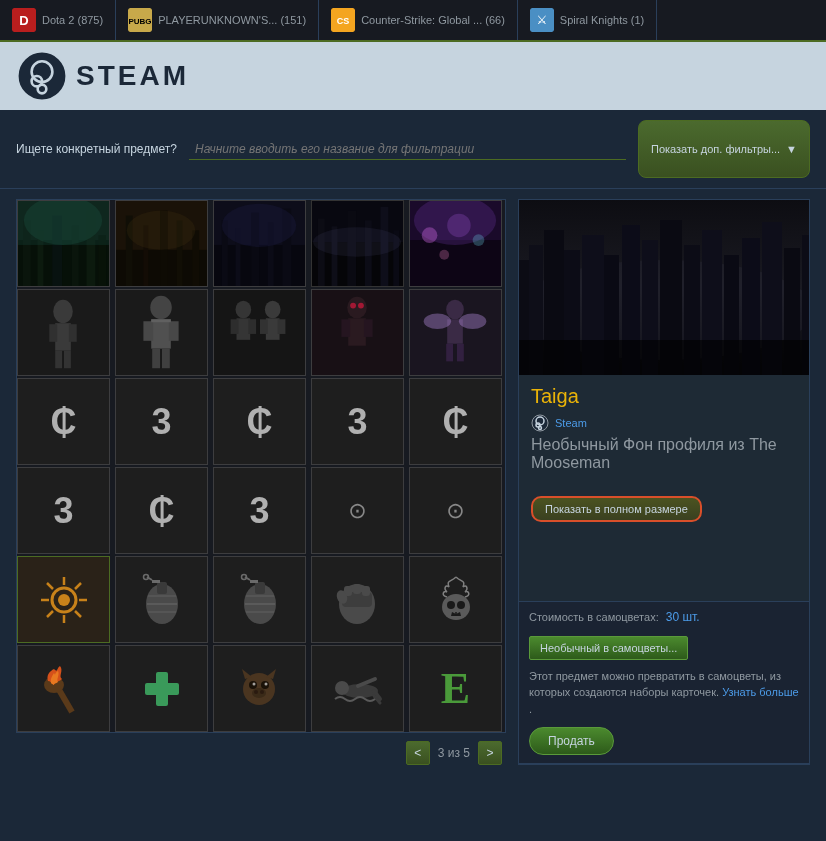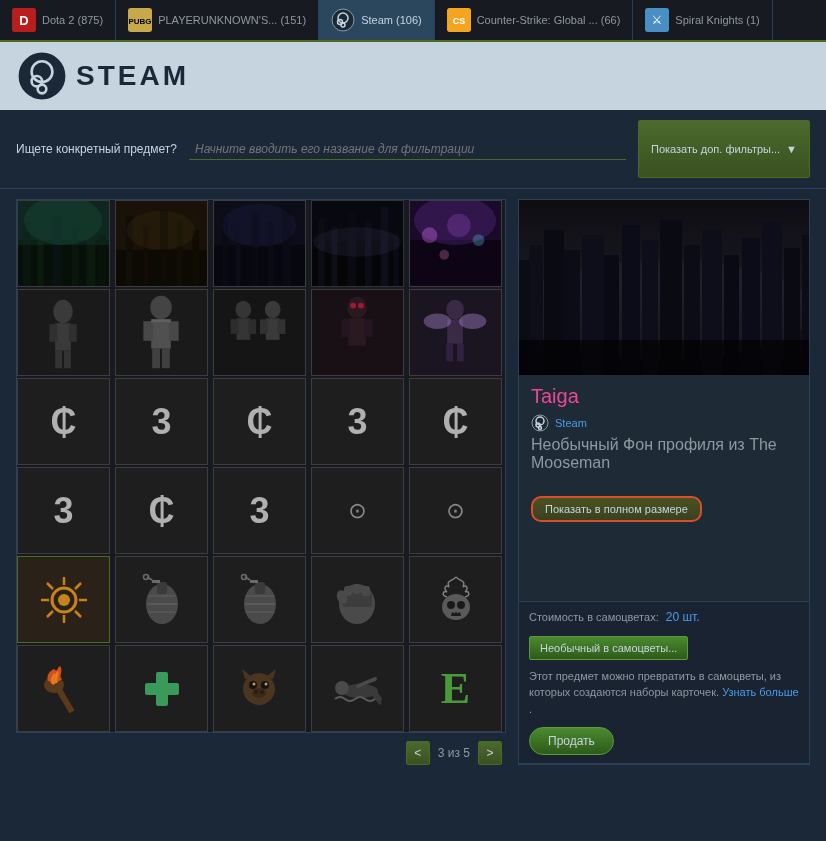--- a/index.html
+++ b/index.html
@@ -106,21 +106,21 @@
     .filter-btn {
       background: linear-gradient(to bottom, #4b6a2e, #3a5020);
       border: 1px solid #4c6b22;
       color: #c6d4df;
       font-size: 11px;
       padding: 22px 12px;
       cursor: pointer;
       display: flex;
       align-items: flex-start;
       gap: 6px;
-      border-radius: 2px;
+      border-radius: 8px;
     }
 
     
     .main-content {
       display: flex;
       padding: 10px 16px;
       gap: 12px;
     }
 
     
@@ -203,21 +203,21 @@
       position: relative;
       overflow: hidden;
     }
 
     .detail-info {
       padding: 10px 12px;
       flex: 1;
     }
     .detail-title {
       font-size: 20px;
-      color: #ec4899;
+      color: #eab308;
       margin-bottom: 6px;
     }
     .detail-source {
       display: flex;
       align-items: center;
       gap: 6px;
       margin-bottom: 4px;
       font-size: 11px;
       color: #8f98a0;
     }
@@ -329,31 +329,20 @@
   <div class="tab">
     <div class="tab-icon">
       <svg width="24" height="24" viewBox="0 0 24 24">
           <rect width="24" height="24" fill="#c8a94a" rx="2"></rect>
           <text x="12" y="16" text-anchor="middle" font-size="8" fill="black" font-weight="bold">PUBG</text>
         </svg>
     </div>
     <span class="tab-label">PLAYERUNKNOWN'S... (151)</span>
   </div>
 
-  <div class="tab active">
-    <div class="tab-icon">
-      <svg width="24" height="24" viewBox="0 0 24 24">
-          <circle cx="12" cy="12" r="11" fill="#1b2838" stroke="#8f98a0" stroke-width="1"></circle>
-          <circle cx="12" cy="10" r="5" fill="none" stroke="#c6d4df" stroke-width="1.5"></circle>
-          <circle cx="9" cy="14" r="2.5" fill="none" stroke="#c6d4df" stroke-width="1.5"></circle>
-          <circle cx="12" cy="17" r="2" fill="none" stroke="#c6d4df" stroke-width="1.5"></circle>
-        </svg>
-    </div>
-    <span class="tab-label">Steam (106)</span>
-  </div>
 
   <div class="tab">
     <div class="tab-icon">
       <svg width="24" height="24" viewBox="0 0 24 24">
           <rect width="24" height="24" fill="#f4a520" rx="2"></rect>
           <text x="12" y="16" text-anchor="middle" font-size="9" fill="white" font-weight="bold">CS</text>
         </svg>
     </div>
     <span class="tab-label">Counter-Strike: Global ... (66)</span>
   </div>
@@ -749,21 +738,21 @@
       <button class="show-full-btn">
         <span>Показать в полном размере</span>
       </button>
 
     </div>
 
     <div class="cost-section">
       <div style="padding: 0 12px;">
         <div class="cost-label">
           <span>Стоимость в самоцветах:</span>
-          <span class="cost-value" style="margin-left:4px;">20 шт.</span>
+          <span class="cost-value" style="margin-left:4px;">30 шт.</span>
         </div>
         <button class="gemify-btn">
           <span>Необычный в самоцветы...</span>
         </button>
         <div class="cost-desc">
           <span>Этот предмет можно превратить в самоцветы, из которых создаются наборы карточек.</span>
           <a href="#">
             <span>Узнать больше</span>
           </a>.
         </div>

